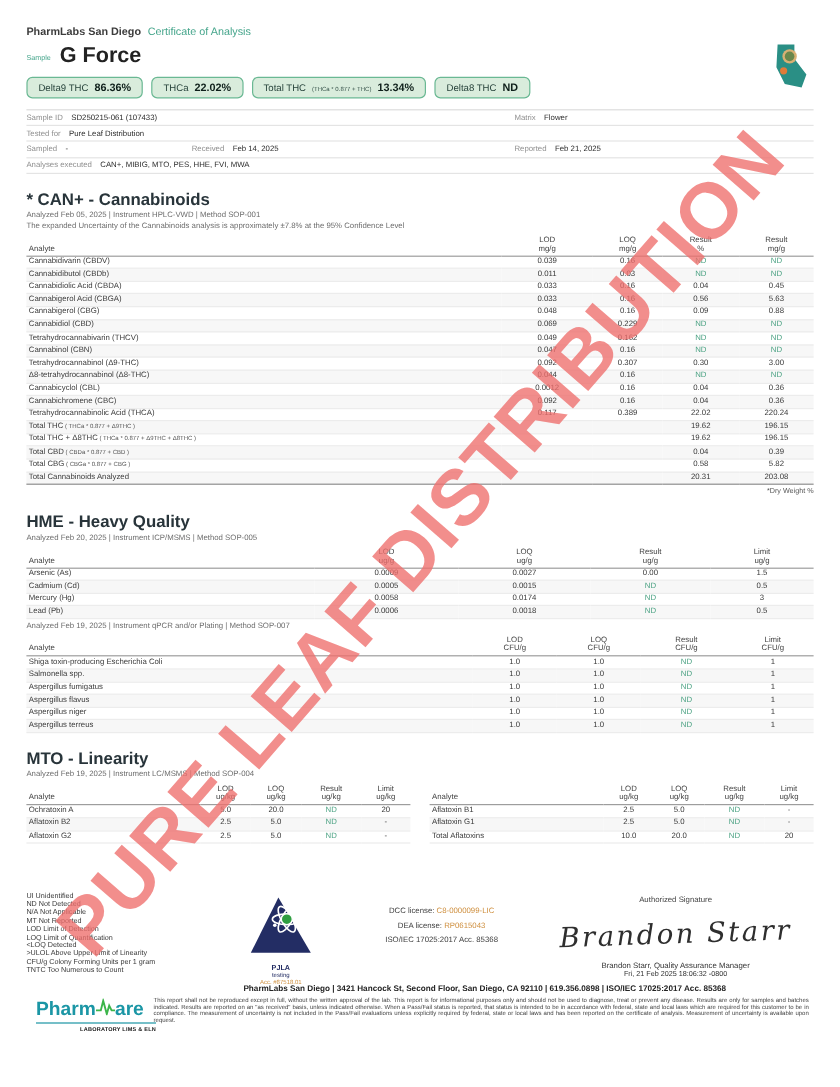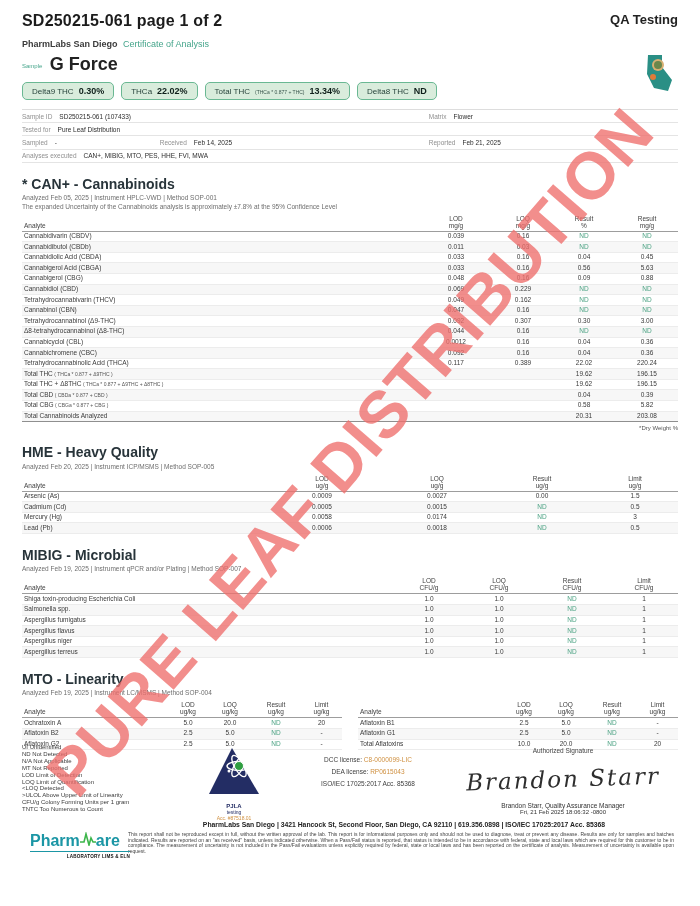--- a/index.html
+++ b/index.html
@@ -114,39 +114,35 @@
   .watermark { position:absolute; left:350px; top:452px; z-index:50; pointer-events:none;
                transform:translate(-50%,-50%) rotate(-49deg);
                font-size:66px; font-weight:800; letter-spacing:1px; white-space:nowrap;
                color:#ef6f6d; opacity:.78; }
 </style>
 </head>
 <body>
 
 <div class="page">
 
-  <div class="top-row">
-    <div class="doc-id">SD250215-061 page 1 of 2</div>
-    <div class="qa-label">QA Testing</div>
-  </div>
 
   <div class="brand-row">
     <div>
       <div class="lab-line">
         <span class="lab-name">PharmLabs San Diego</span>
         <span class="coa">Certificate of Analysis</span>
       </div>
       <div class="sample-line">
         <span class="sample-label">Sample</span>
         <span class="sample-name">G Force</span>
       </div>
       <div class="pills">
         <div class="pill">
           <span>Delta9 THC</span>
-          <span class="pv">0.30%</span>
+          <span class="pv">86.36%</span>
         </div>
         <div class="pill">
           <span>THCa</span>
           <span class="pv">22.02%</span>
         </div>
         <div class="pill">
           <span>Total THC</span>
           <span class="psub">(THCa * 0.877 + THC)</span>
           <span class="pv">13.34%</span>
         </div>
@@ -398,21 +394,20 @@
             <td>0.0006</td>
             <td>0.0018</td>
             <td class="nd">ND</td>
             <td>0.5</td>
           </tr>
         </tbody>
       </table>
   </div>
 
   <div>
-    <div class="section-title">MIBIG - Microbial</div>
     <div class="meta">Analyzed Feb 19, 2025   |   Instrument qPCR and/or Plating   | Method SOP-007</div>
     <table class="mib">
         <thead>
           <tr>
             <th>
               <div>Analyte</div>
             </th>
             <th>
               <div>LOD</div>
               <div>CFU/g</div>

